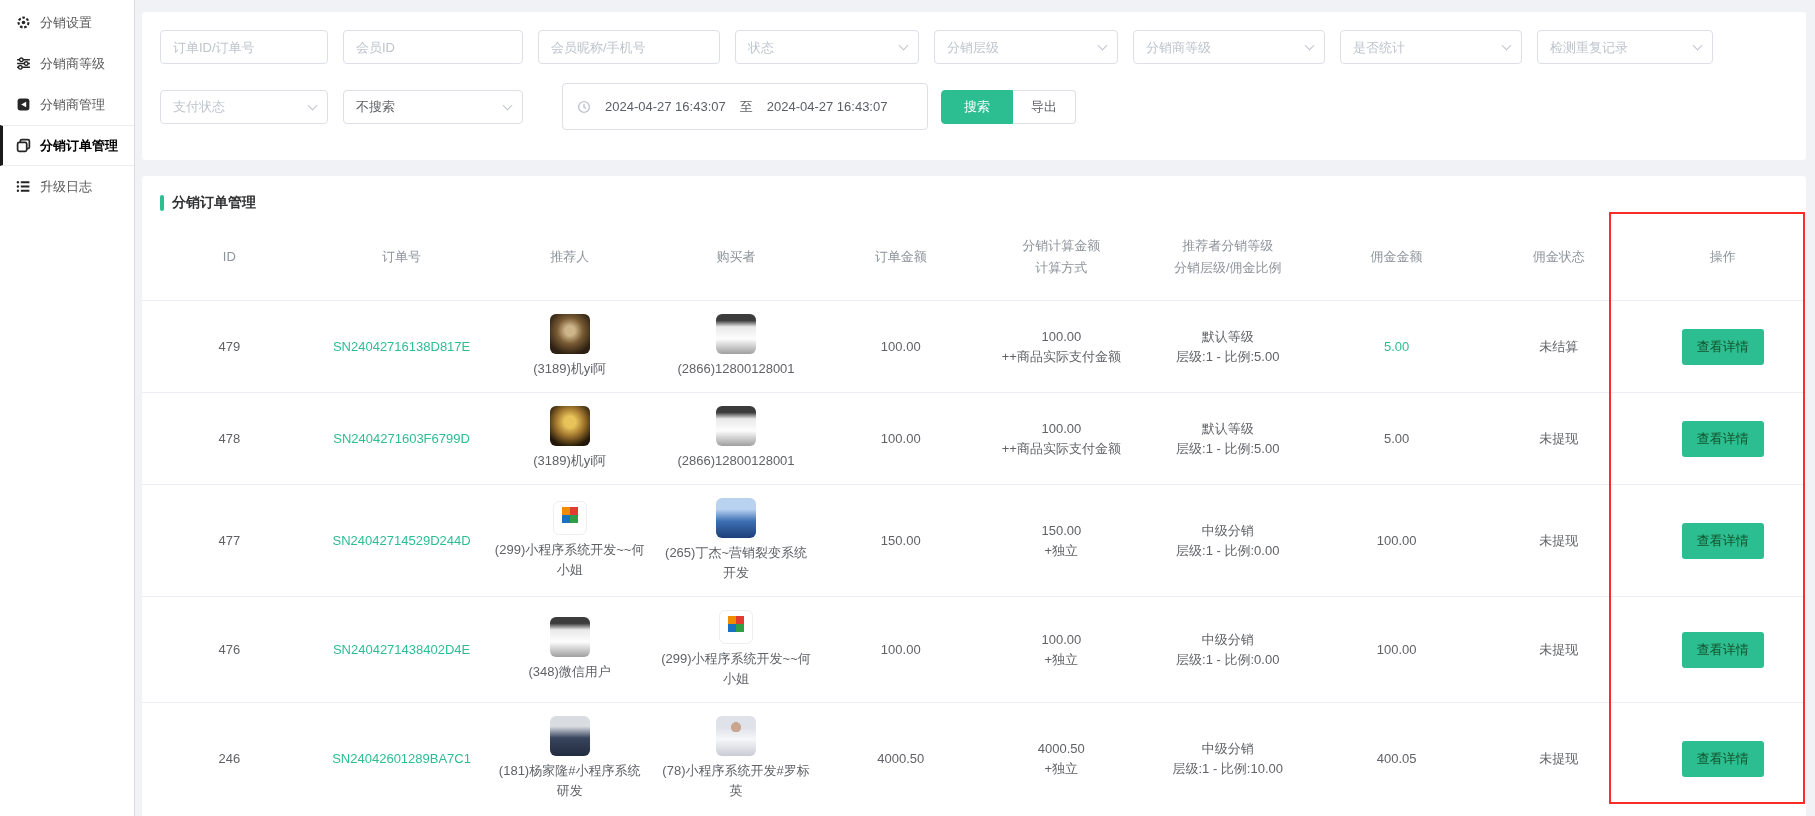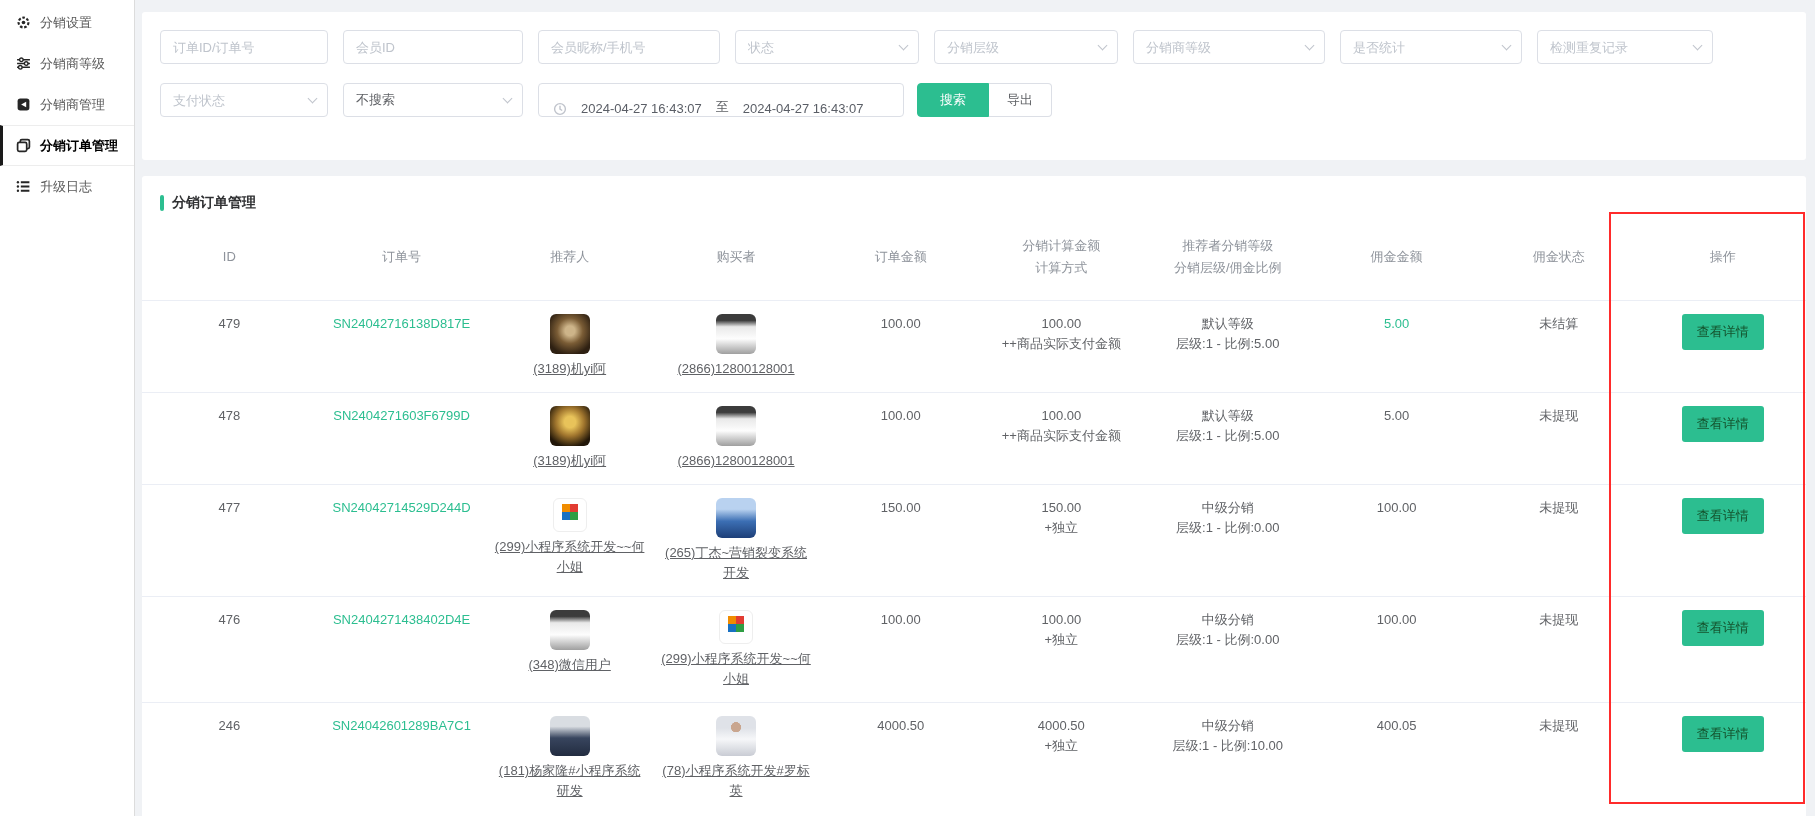--- a/index.html
+++ b/index.html
@@ -49,23 +49,23 @@
   .frow .field:nth-child(3){width:182px} .frow .field:nth-child(4){width:184px}
   .frow .field:nth-child(5){width:184px} .frow .field:nth-child(6){width:192px}
   .frow .field:nth-child(7){width:182px} .frow .field:nth-child(8){width:176px}
   .w-pay{width:182px} .w-mode{width:182px}
   .chev {
     position:absolute; right:12px; top:12px; width:7px; height:7px;
     border-right:1.4px solid #c0c4cc; border-bottom:1.4px solid #c0c4cc;
     transform:rotate(45deg); pointer-events:none;
   }
   .daterange {
-    width:366px; height:34px; border:1px solid #dcdfe6; border-radius:4px;
-    display:flex; align-items:flex-end; gap:14px; padding:0 14px; color:#5a5e66;
-    cursor:pointer; background:#fff;
+    width:366px; height:47px; border:1px solid #dcdfe6; border-radius:4px;
+    display:flex; align-items:center; gap:14px; padding:0 14px; color:#5a5e66;
+    cursor:pointer; background:#fff;margin-left:24px;
   }
   .daterange .sep { color:#606266; }
   .btn-group { display:flex; margin-left:-2px; }
   .btn-search {
     height:34px; padding:0 22px; background:#2cbe90; color:#fff; border:1px solid #2cbe90;
     border-radius:4px 0 0 4px; font-size:13px; cursor:pointer; font-family:inherit;
   }
   .btn-export {
     height:34px; padding:0 18px; background:#fff; color:#606266; border:1px solid #dcdfe6;
     border-left:none; border-radius:0 4px 4px 0; font-size:13px; cursor:pointer; font-family:inherit;
@@ -82,30 +82,30 @@
     display:flex; flex-direction:column; justify-content:center; align-items:center;
     color:#8e939b; line-height:22px; text-align:center;
   }
   .thead .hcell:nth-child(1){width:10.5%} .thead .hcell:nth-child(2){width:10.2%}
   .thead .hcell:nth-child(3){width:10%}  .thead .hcell:nth-child(4){width:10%}
   .thead .hcell:nth-child(5){width:9.8%} .thead .hcell:nth-child(6){width:9.5%}
   .thead .hcell:nth-child(7){width:10.5%}.thead .hcell:nth-child(8){width:9.8%}
   .thead .hcell:nth-child(9){width:9.7%} .thead .hcell:nth-child(10){width:10%}
 
   .trow {
-    display:flex; align-items:flex-start; border-top:1px solid #ebeef5;
+    display:flex; align-items:center; border-top:1px solid #ebeef5;
     min-height:86px; padding:13px 0;
   }
   .cell { text-align:center; line-height:20px; color:#606266; }
   .col1{width:10.5%} .col2{width:10.2%} .col3{width:10%} .col4{width:10%}
   .col5{width:9.8%}  .col6{width:9.5%}  .col7{width:10.5%} .col8{width:9.8%}
   .col9{width:9.7%}  .col10{width:10%}
   .order-link { color:#2cbe90; text-decoration:none; cursor:pointer; }
   .person { display:flex; flex-direction:column; align-items:center; gap:5px; }
-  .pname { max-width:92%;text-decoration:underline; }
+  .pname { max-width:92%; }
   .teal { color:#2cbe90; }
   .btn-detail {
     background:#2cbe90; color:#14532d; border:none; border-radius:3px;
     padding:9px 15px; font-size:13px; cursor:pointer; font-family:inherit;
   }
 
   
   .avatar { width:40px; height:40px; border-radius:6px; display:inline-block; }
   .av-tree-photo { background:radial-gradient(circle at 50% 42%, #cdb489 0 16%, #7a5c35 42%, #2e2012 78%); }
   .av-gold-statue-photo { background:radial-gradient(circle at 50% 40%, #e8c35a 0 18%, #a1762e 45%, #221709 80%); }

